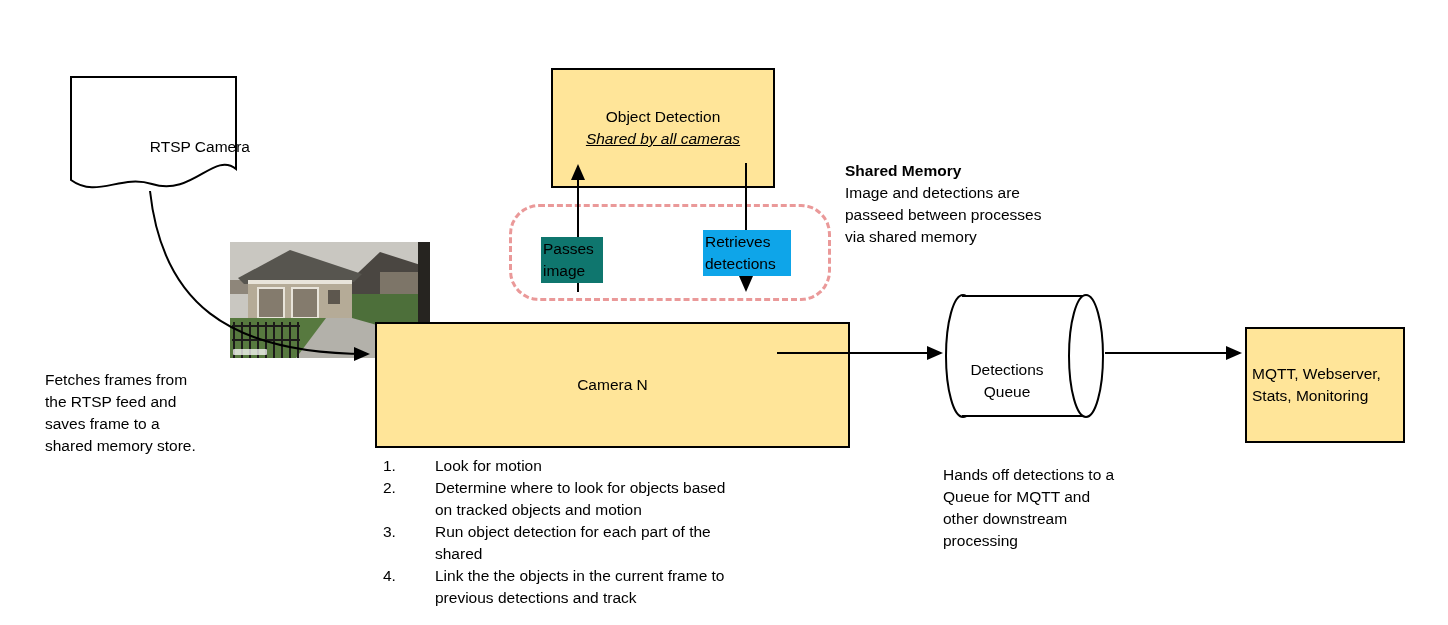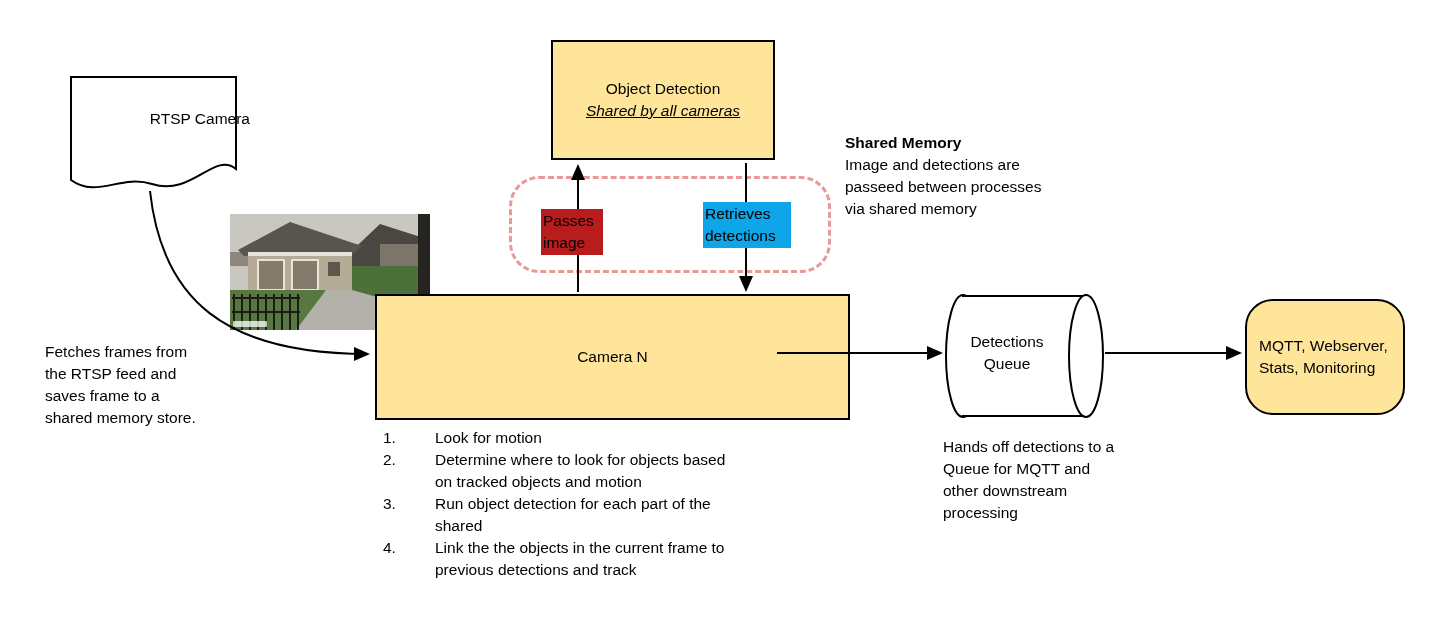--- a/index.html
+++ b/index.html
@@ -10,21 +10,21 @@
     font-size: 15.5px;
     line-height: 22px;
   }
   .canvas {
     position: relative;
     width: 1448px;
     height: 625px;
     background: #fff;
     overflow: hidden;
   }
-  .abs { position: absolute; }
+  .abs { position: absolute; margin-top: 28px; }
   .z2 { z-index: 2; }
   .z3 { z-index: 3; }
   .z4 { z-index: 4; }
 
   .yellow-box {
     background: var(--box-fill, #ffe599);
     border: 2px solid #000;
     display: flex;
     align-items: center;
     justify-content: center;
@@ -58,21 +58,21 @@
   .object-detection .subtitle { font-style: italic; text-decoration: underline; }
 
   .dashed-rect {
     left: 509px; top: 176px; width: 322px; height: 97px;
     border: 3px dashed var(--dash-color, #ea9999);
     border-radius: 30px;
   }
 
   .passes-label {
     left: 541px; top: 209px; width: 62px;
-    background: #b91c1c; padding: 1px 2px;
+    background: #0f766e; padding: 1px 2px;
   }
   .retrieves-label {
     left: 703px; top: 202px; width: 88px;
     background: #0ea5e9; padding: 1px 2px;
   }
 
   .shared-memory-note {
     left: 845px; top: 132px; width: 215px;
   }
   .shared-memory-note .sm-title { font-weight: bold; }
@@ -93,23 +93,22 @@
     left: 948px; top: 331px; width: 118px;
     text-align: center;
   }
   .queue-note {
     left: 943px; top: 436px; width: 175px;
   }
 
   .mqtt-box {
     left: 1245px; top: 299px; width: 160px; height: 116px;
     justify-content: flex-start;
-    padding-left: 12px;
+    padding-left: 5px;
     text-align: left;
-    border-radius: 28px;
   }
   .mqtt-box .mqtt-text { width: 132px; }
 </style>
 </head>
 <body>
 
 <div class="canvas">
 
   <svg id="connector-layer" class="z3" viewBox="0 0 1448 625" xmlns="http://www.w3.org/2000/svg">
     <defs>

